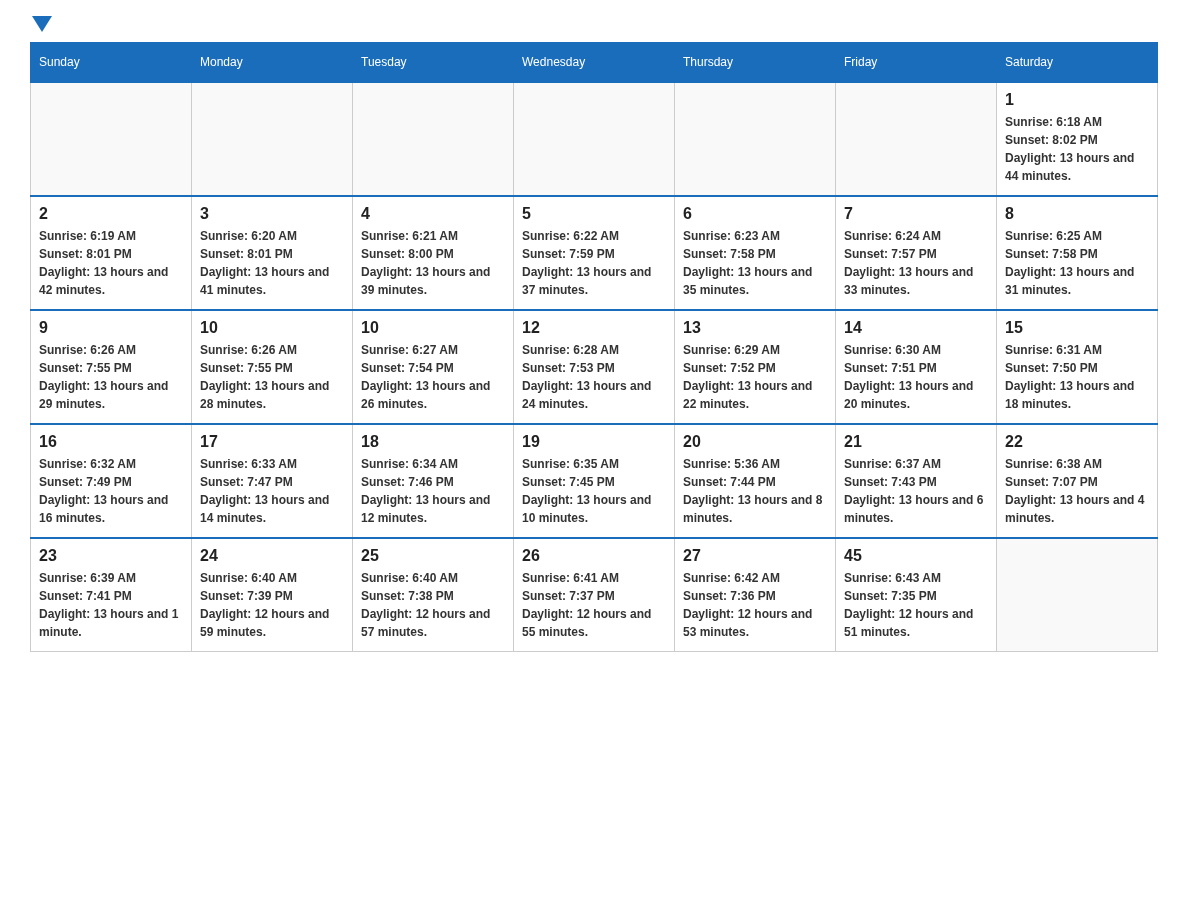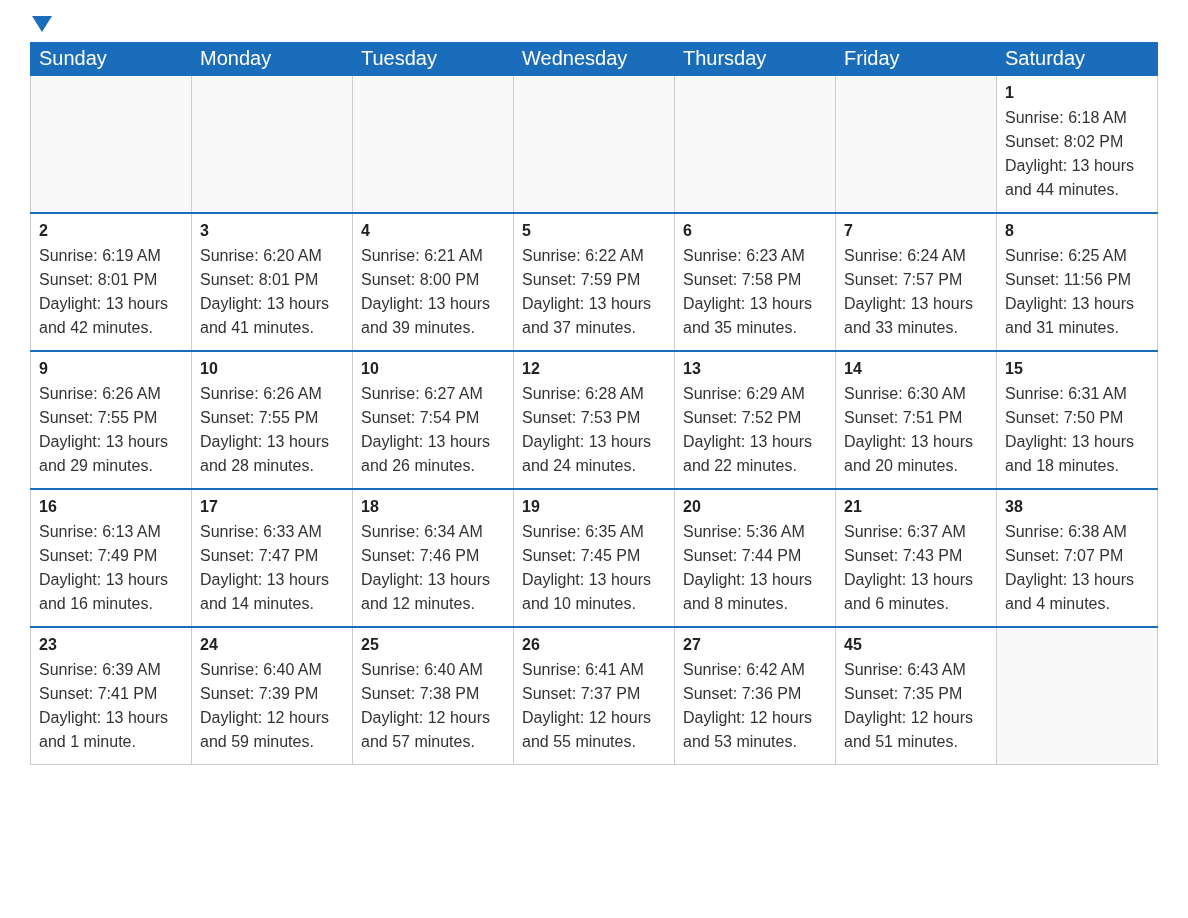--- a/index.html
+++ b/index.html
@@ -55,23 +55,23 @@
       margin-top: 4px;
     }
     .calendar {
       width: 100%;
       border-collapse: collapse;
       margin-top: 10px;
     }
     .calendar th {
       background-color: #1a6dba;
       color: #fff;
-      padding: 4px 8px;
+      padding: 12px 8px;
       text-align: left;
-      font-size: 20px;
+      font-size: 12px;
       font-weight: normal;
       border: 1px solid #1a6dba;
     }
     .calendar td {
       vertical-align: top;
       padding: 8px 8px 10px 8px;
       border: 1px solid #ccc;
       width: 14.28%;
       min-height: 90px;
     }
@@ -79,23 +79,24 @@
       border-top: 2px solid #1a6dba;
     }
     .day-number {
       font-size: 16px;
       font-weight: bold;
       color: #222;
       display: block;
       margin-bottom: 4px;
     }
     .day-info {
-      font-size: 16px;
+      font-size: 12px;
       color: #333;
       line-height: 1.5;
+      font-weight: bold;
     }
     .empty-cell {
       background: #f9f9f9;
     }
   </style>
 </head>
 <body>
 
 <div class="header">
   <div class="logo">
@@ -173,21 +174,21 @@
         </td>
         <td>
           <span class="day-number">7</span>
           <div class="day-info">Sunrise: 6:24 AM
 Sunset: 7:57 PM
 Daylight: 13 hours and 33 minutes.</div>
         </td>
         <td>
           <span class="day-number">8</span>
           <div class="day-info">Sunrise: 6:25 AM
-Sunset: 11:56 PM
+Sunset: 7:58 PM
 Daylight: 13 hours and 31 minutes.</div>
         </td>
       </tr>
       <tr>
         <td>
           <span class="day-number">9</span>
           <div class="day-info">Sunrise: 6:26 AM
 Sunset: 7:55 PM
 Daylight: 13 hours and 29 minutes.</div>
         </td>
@@ -224,21 +225,21 @@
         <td>
           <span class="day-number">15</span>
           <div class="day-info">Sunrise: 6:31 AM
 Sunset: 7:50 PM
 Daylight: 13 hours and 18 minutes.</div>
         </td>
       </tr>
       <tr>
         <td>
           <span class="day-number">16</span>
-          <div class="day-info">Sunrise: 6:13 AM
+          <div class="day-info">Sunrise: 6:32 AM
 Sunset: 7:49 PM
 Daylight: 13 hours and 16 minutes.</div>
         </td>
         <td>
           <span class="day-number">17</span>
           <div class="day-info">Sunrise: 6:33 AM
 Sunset: 7:47 PM
 Daylight: 13 hours and 14 minutes.</div>
         </td>
         <td>
@@ -259,21 +260,21 @@
 Sunset: 7:44 PM
 Daylight: 13 hours and 8 minutes.</div>
         </td>
         <td>
           <span class="day-number">21</span>
           <div class="day-info">Sunrise: 6:37 AM
 Sunset: 7:43 PM
 Daylight: 13 hours and 6 minutes.</div>
         </td>
         <td>
-          <span class="day-number">38</span>
+          <span class="day-number">22</span>
           <div class="day-info">Sunrise: 6:38 AM
 Sunset: 7:07 PM
 Daylight: 13 hours and 4 minutes.</div>
         </td>
       </tr>
       <tr>
         <td>
           <span class="day-number">23</span>
           <div class="day-info">Sunrise: 6:39 AM
 Sunset: 7:41 PM

